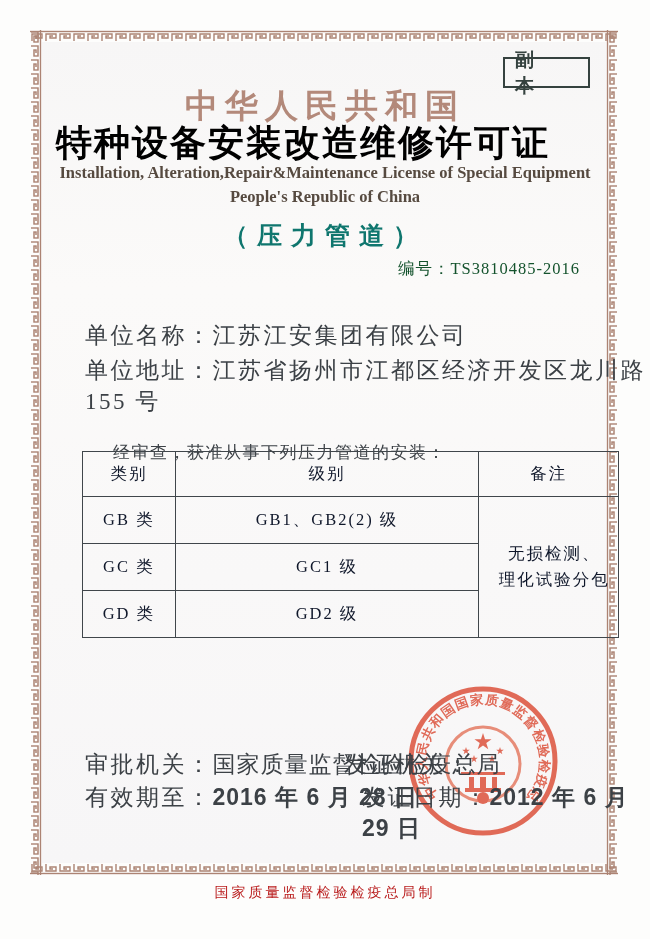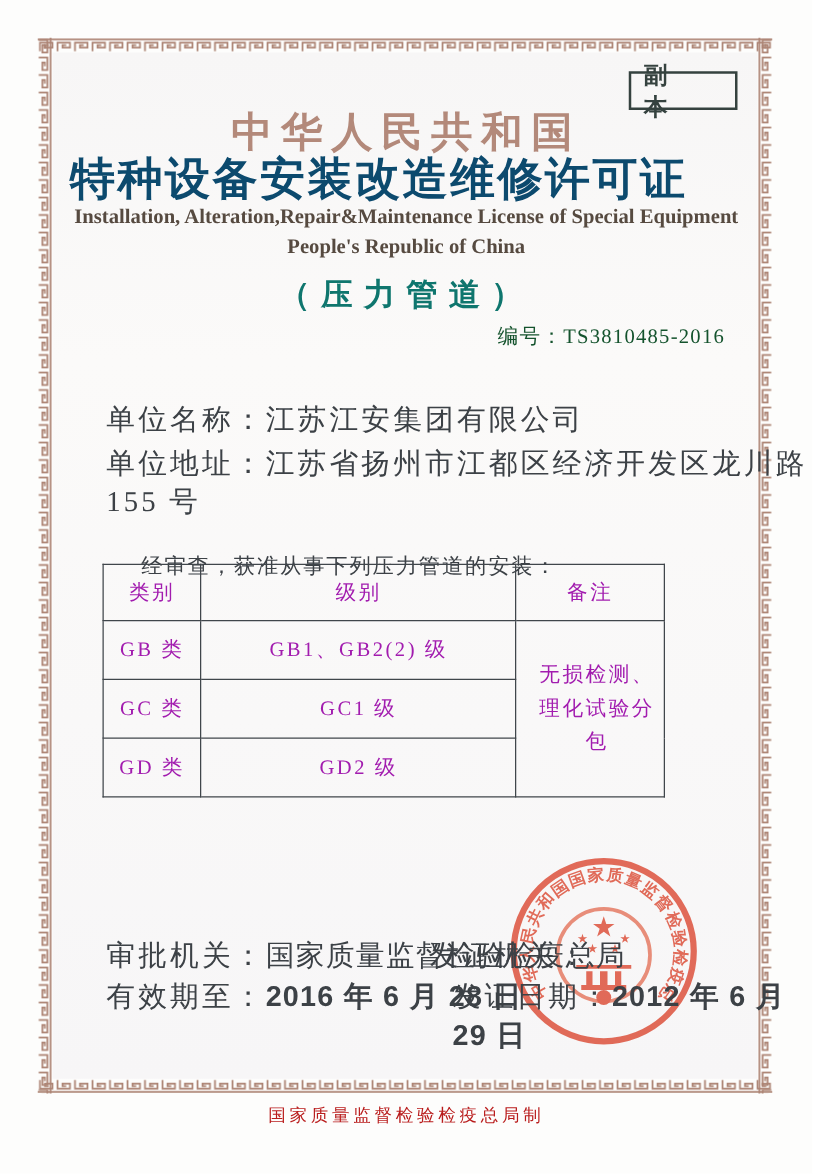--- a/index.html
+++ b/index.html
@@ -7,30 +7,30 @@
   #cert{position:relative;width:650px;height:939px;background:#fdfdfc;overflow:hidden;}
   #paper{position:absolute;left:42px;top:42px;width:564px;height:821px;
          background:linear-gradient(180deg,#f7f6f6 0%,#fbfaf9 30%,#f7f6f7 100%);}
   .frame-svg{position:absolute;left:30px;top:30px;}
   .abs{position:absolute;}
   .badge{left:503px;top:57px;width:87px;height:31px;border:2.5px solid #35423f;
          color:#35423f;font-size:19px;font-weight:bold;letter-spacing:12px;
          display:flex;align-items:center;justify-content:center;padding-left:10px;box-sizing:border-box;}
   .title-cn1{left:0;top:84px;width:650px;text-align:center;color:#b3897a;font-weight:bold;
              font-size:33px;letter-spacing:7px;}
-  .title-cn2{left:0;top:119px;width:606px;text-align:center;color:#0c4a6e;font-weight:bold;
+  .title-cn2{left:0;top:119px;width:606px;text-align:center;color:#000000;font-weight:bold;
              font-size:36px;letter-spacing:2px;}
   .title-en{left:0;width:650px;text-align:center;color:#564a40;font-weight:bold;font-size:16.5px;}
   .subtitle{left:0;top:219px;width:650px;text-align:center;color:#0f766e;font-weight:bold;
             font-size:25px;letter-spacing:9px;}
   .license-no{right:70px;top:258px;color:#14532d;font-size:16.5px;letter-spacing:1px;text-align:right;}
   .field-line{color:#3c4146;font-size:23px;letter-spacing:2.5px;}
   .scope-line{left:113px;top:441px;color:#3c4146;font-size:17px;letter-spacing:1.5px;}
-  table.scope{position:absolute;left:82px;top:451px;width:450px;border-collapse:collapse;
-              color:#a21caf;font-size:16.5px;}
+  table.scope{position:absolute;left:82px;top:451px;width:537px;border-collapse:collapse;
+              color:#0f172a;font-size:16.5px;}
   table.scope th,table.scope td{border:1.6px solid #40464b;font-weight:normal;
               text-align:center;letter-spacing:2px;}
   table.scope th{height:42px;}
   table.scope td{height:44px;}
   td.remark{white-space:pre-line;text-align:left;padding-left:12px;line-height:1.6;letter-spacing:1.5px;}
   .num-font{font-family:"Liberation Sans","DejaVu Sans",sans-serif;}
   .footer-note{left:0;top:884px;width:650px;text-align:center;color:#b91c1c;
                font-size:14px;letter-spacing:3px;}
   .seal-svg{position:absolute;left:403px;top:682px;z-index:4;pointer-events:none;}
   .overseal{z-index:6;}

